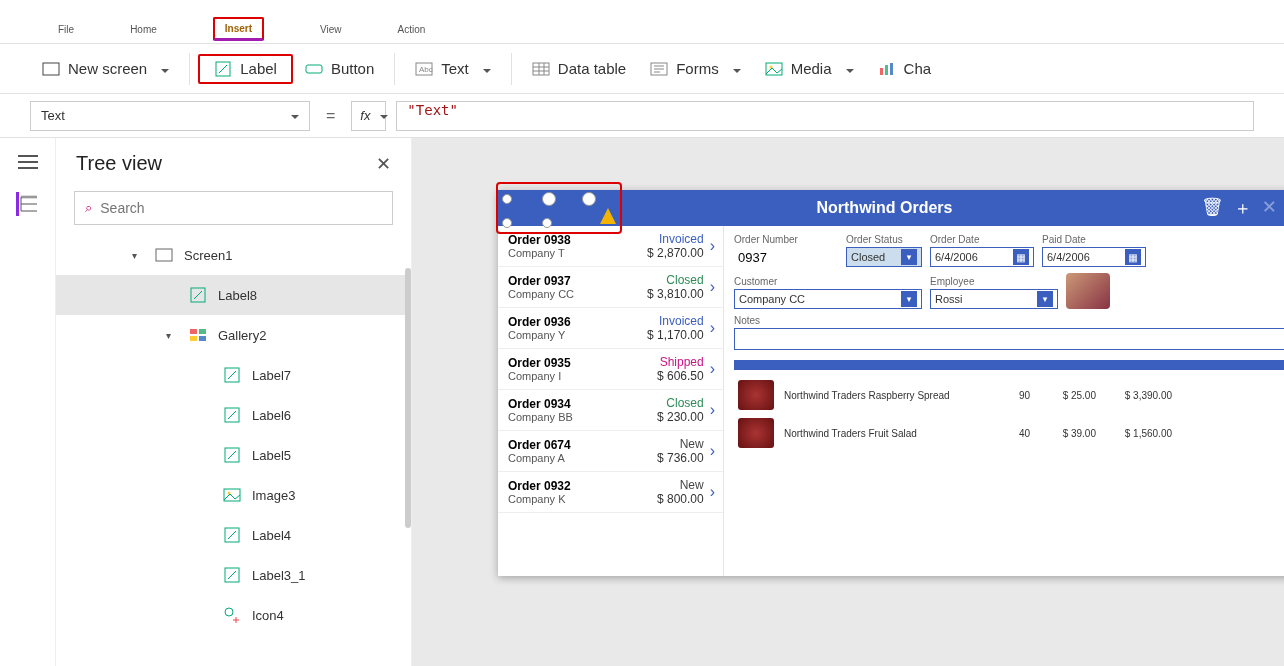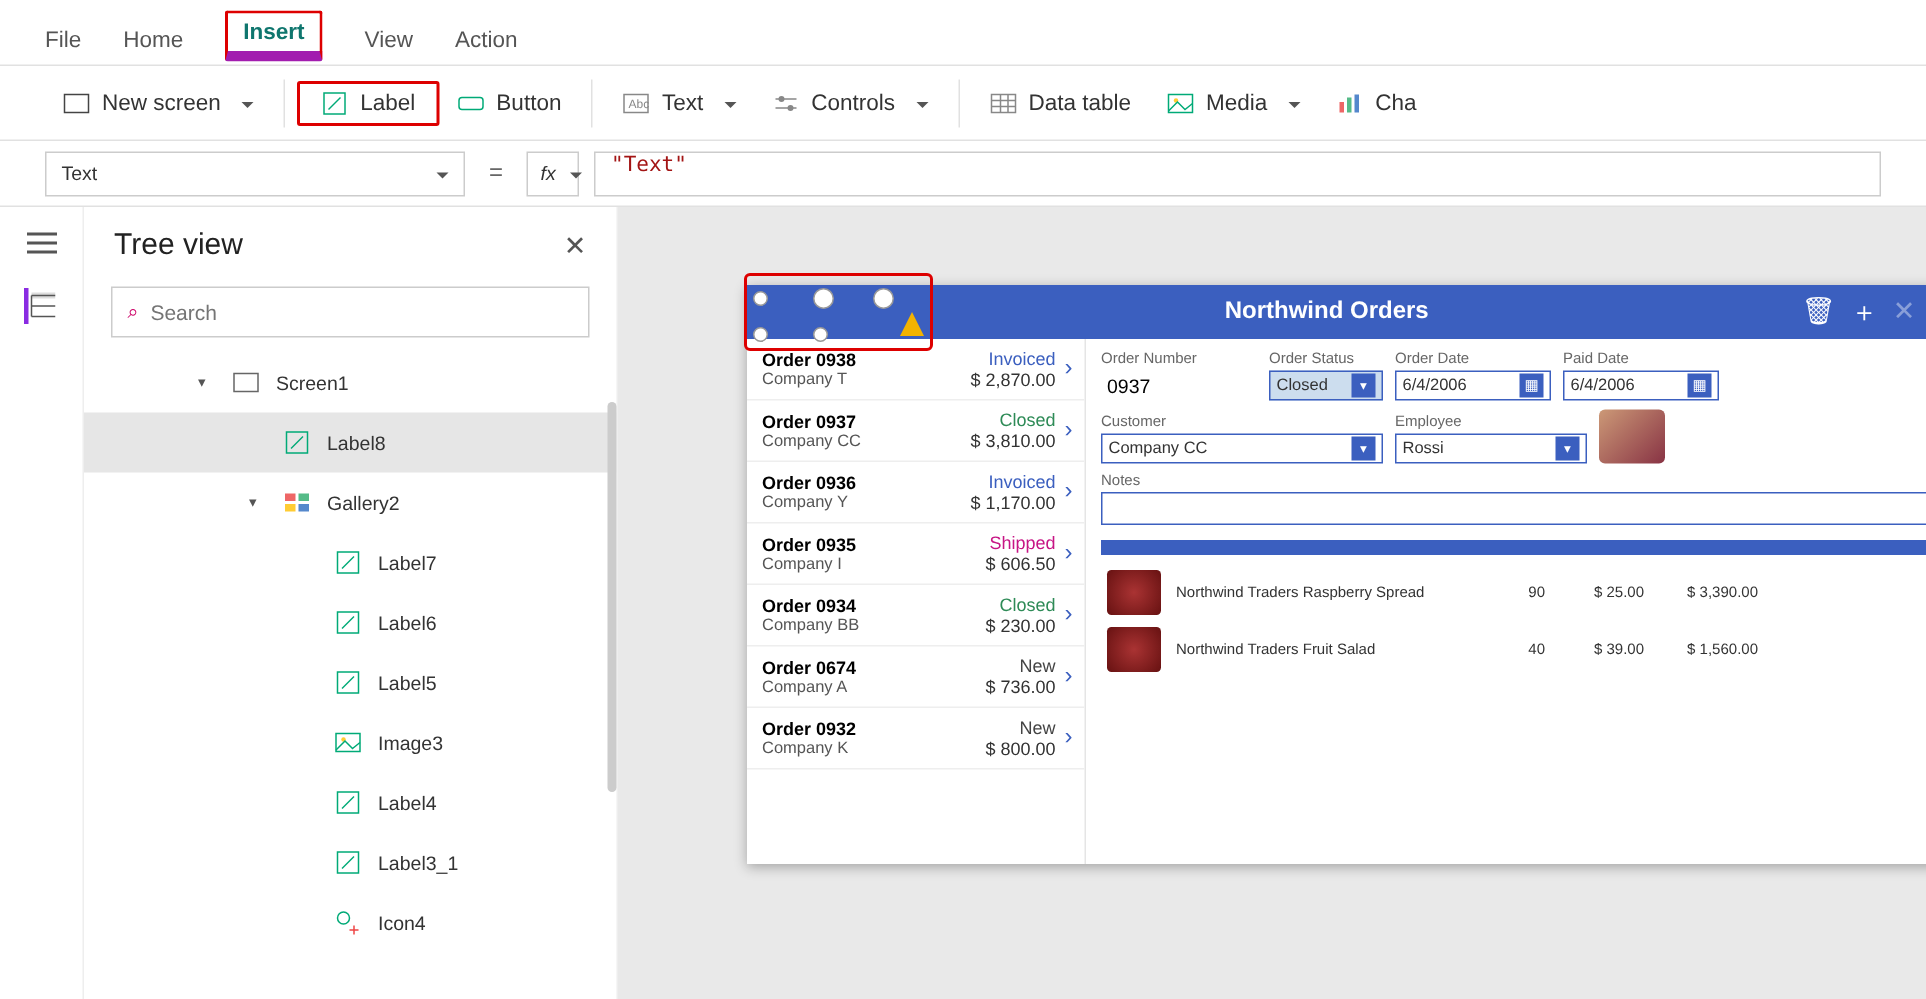--- a/index.html
+++ b/index.html
@@ -1,21 +1,21 @@
 <!DOCTYPE html>
 <html><head>
 <meta charset="utf-8">
 <style>
   * { box-sizing: border-box; margin: 0; padding: 0; font-family: "Segoe UI", Arial, sans-serif; }
   body { width: 1284px; height: 666px; background: #fff; overflow: hidden; font-size: 13px; color: #333; }
 
   
   .menubar { display: flex; align-items: flex-end; padding: 10px 30px 0 30px; gap: 28px; height: 44px; border-bottom: 1px solid #e1e1e1; }
-  .menubar .tab { font-size: 15px; color: #555; padding-bottom: 8px; cursor: pointer; }
-  .menubar .tab.active { font-weight: 600; color: #0f766e; border-bottom: 7px solid #a21caf; text-align: center; }
+  .menubar .tab { font-size: 10px; color: #555; padding-bottom: 8px; cursor: pointer; margin-left: 28px; }
+  .menubar .tab.active { font-weight: 600; color: #a16207; border-bottom: 3px solid #a21caf; text-align: center; }
   .hl-red { border: 2px solid #d00; border-radius: 2px; }
   .menubar .tab.hl-red { padding: 4px 10px 4px 10px; margin-bottom: 2px; }
 
   
   .ribbon { display: flex; align-items: center; height: 50px; border-bottom: 1px solid #e1e1e1; padding: 0 30px; gap: 0; }
   .ribbon .btn { display: flex; align-items: center; gap: 8px; padding: 6px 12px; font-size: 15px; color: #333; cursor: pointer; }
   .ribbon .sep { width: 1px; height: 32px; background: #e1e1e1; margin: 0 8px; }
   .ico { width: 18px; height: 18px; display: inline-flex; align-items: center; justify-content: center; }
   .chev-down::after { content: ""; border: 4px solid transparent; border-top-color: #555; display: inline-block; margin-left: 6px; position: relative; top: 3px; }
 
@@ -152,44 +152,43 @@
     <span class="ico">
         <svg width="18" height="14">
           <rect x="1" y="1" width="16" height="12" fill="none" stroke="#888"></rect>
           <text x="4" y="10" font-size="8" fill="#888">Abc</text>
         </svg>
       </span>
     <span>Text</span>
     <span class="chev-down"></span>
   </div>
 
-  <div class="btn">
-    <span class="ico">
-        <svg width="18" height="14">
-          <path d="M2 4 H16 M2 10 H16" stroke="#888"></path>
-          <circle cx="6" cy="4" r="2" fill="#888"></circle>
-          <circle cx="12" cy="10" r="2" fill="#888"></circle>
-        </svg>
-      </span>
-    <span>Controls</span>
-    <span class="chev-down"></span>
-  </div>
   <div class="sep"></div>
 
 
   <div class="btn">
     <span class="ico">
         <svg width="18" height="14">
           <rect x="1" y="1" width="16" height="12" fill="none" stroke="#888"></rect>
           <path d="M1 5 H17 M1 9 H17 M7 1 V13 M12 1 V13" stroke="#888"></path>
         </svg>
       </span>
     <span>Data table</span>
   </div>
 
+  <div class="btn">
+    <span class="ico">
+        <svg width="18" height="14">
+          <rect x="1" y="1" width="16" height="12" fill="none" stroke="#888"></rect>
+          <path d="M4 4 H14 M4 7 H14 M4 10 H10" stroke="#888"></path>
+        </svg>
+      </span>
+    <span>Forms</span>
+    <span class="chev-down"></span>
+  </div>
 
   <div class="btn">
     <span class="ico">
         <svg width="18" height="14">
           <rect x="1" y="1" width="16" height="12" fill="none" stroke="#0a7"></rect>
           <circle cx="6" cy="5" r="1.5" fill="#fc3"></circle>
           <path d="M1 12 L7 6 L12 11 L17 7" stroke="#0a7" fill="none"></path>
         </svg>
       </span>
     <span>Media</span>

